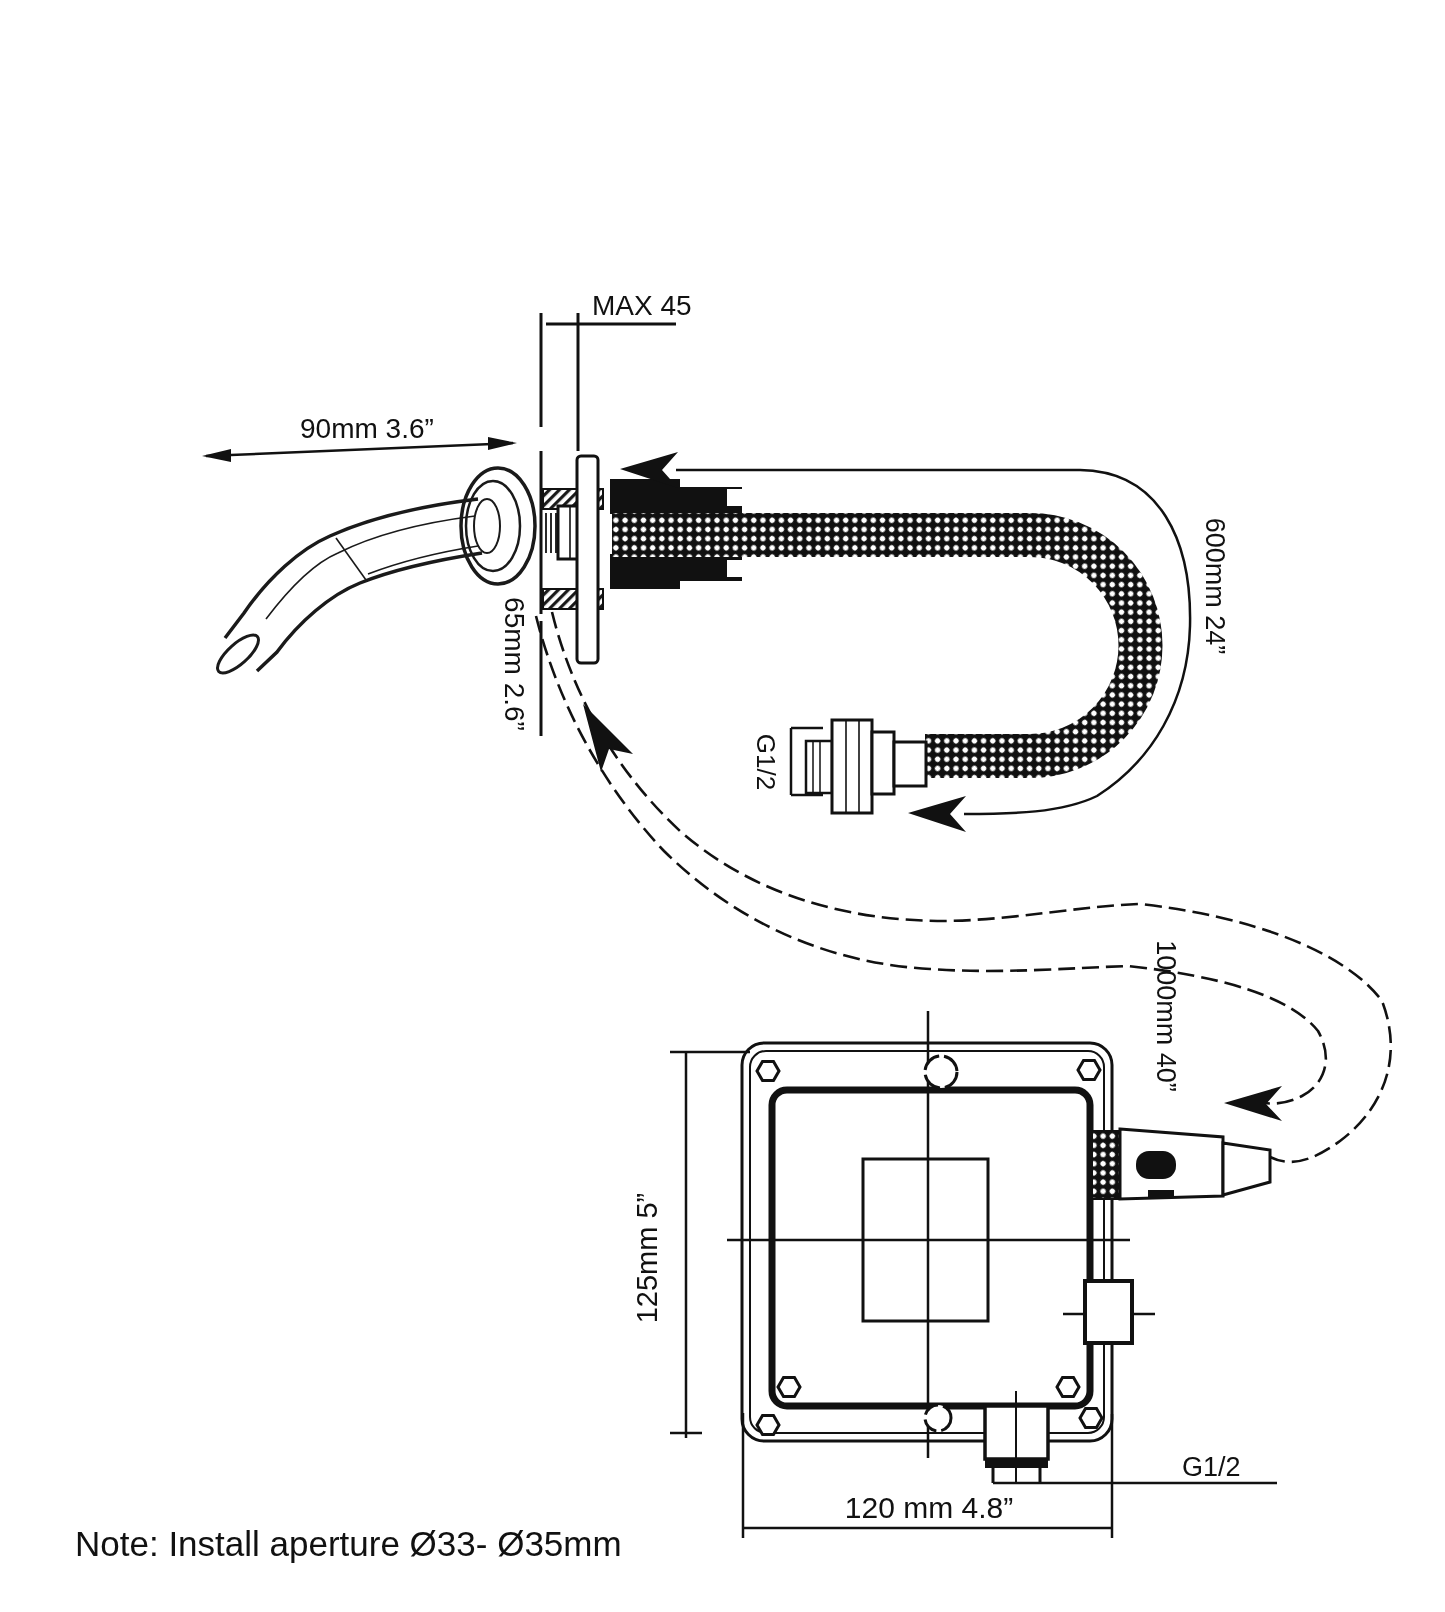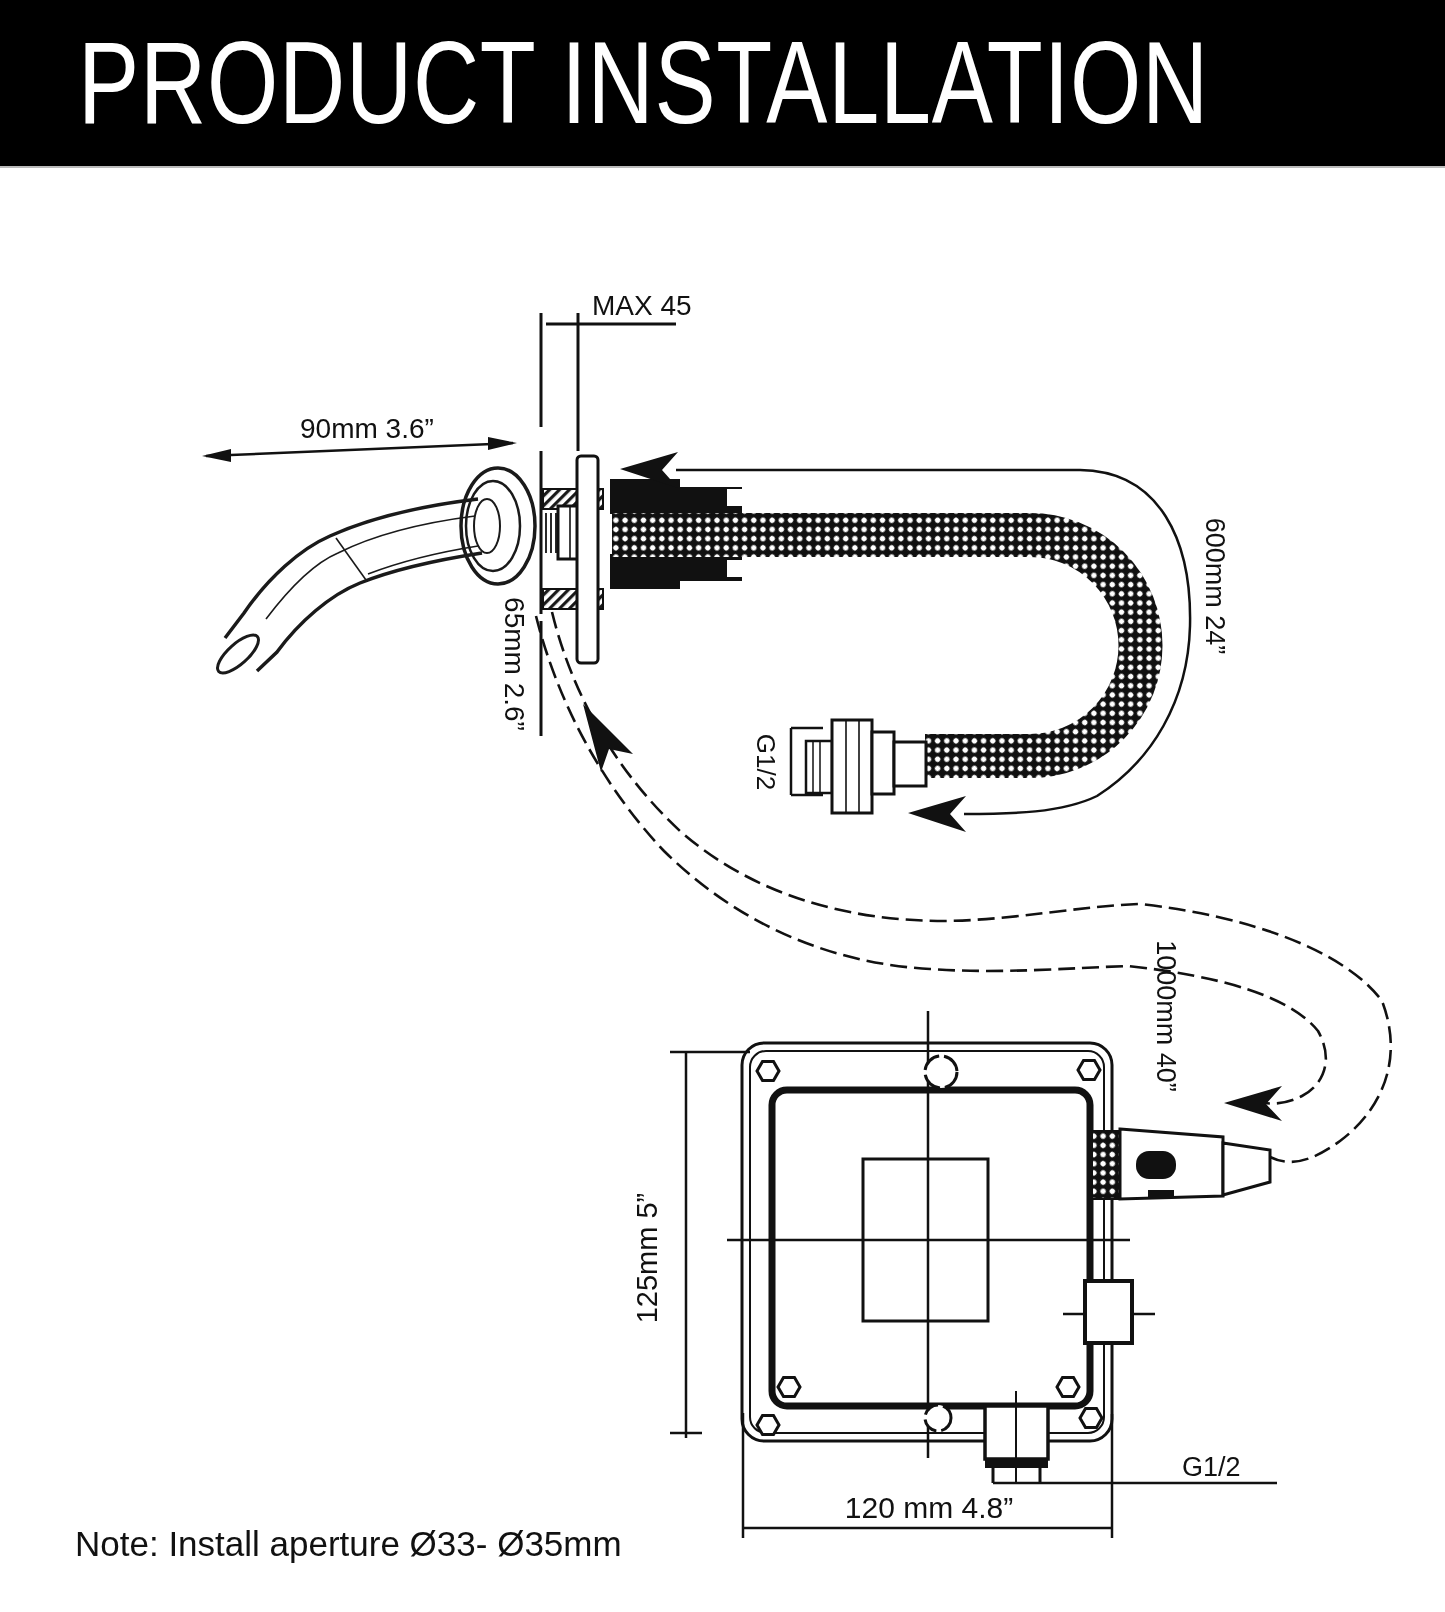--- a/index.html
+++ b/index.html
@@ -11,23 +11,20 @@
           white-space:nowrap;transform:scaleX(0.79);transform-origin:0 50%;
           margin-left:78px;letter-spacing:1px;}
   .diagram{position:absolute;left:0;top:166px;}
   svg text{font-family:"Liberation Sans", sans-serif;fill:#111;}
 </style>
 </head>
 <body>
 
 <div class="page">
 
-  <div class="banner">
-    <span class="title">PRODUCT INSTALLATION</span>
-  </div>
 
   <svg class="diagram" width="1445" height="1446" viewBox="0 0 1445 1446">
     <defs>
       <pattern id="braid" width="13" height="13" patternUnits="userSpaceOnUse" patternTransform="rotate(45)">
         <rect width="13" height="13" fill="#101010"></rect>
         <circle cx="3.5" cy="3.5" r="2.7" fill="#fff"></circle>
         <circle cx="10" cy="10" r="2.7" fill="#fff"></circle>
       </pattern>
       <pattern id="hatch" width="7" height="7" patternUnits="userSpaceOnUse" patternTransform="rotate(45)">
         <rect width="7" height="7" fill="#fff"></rect>

